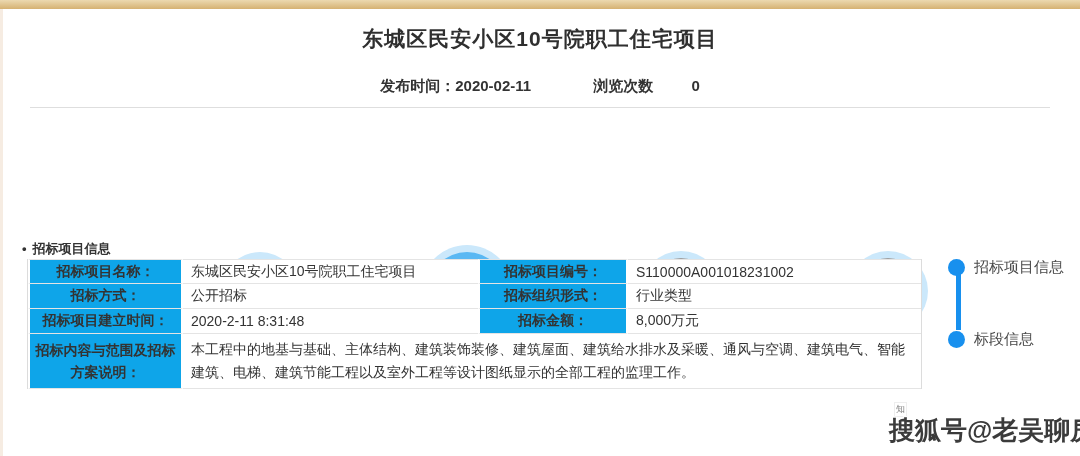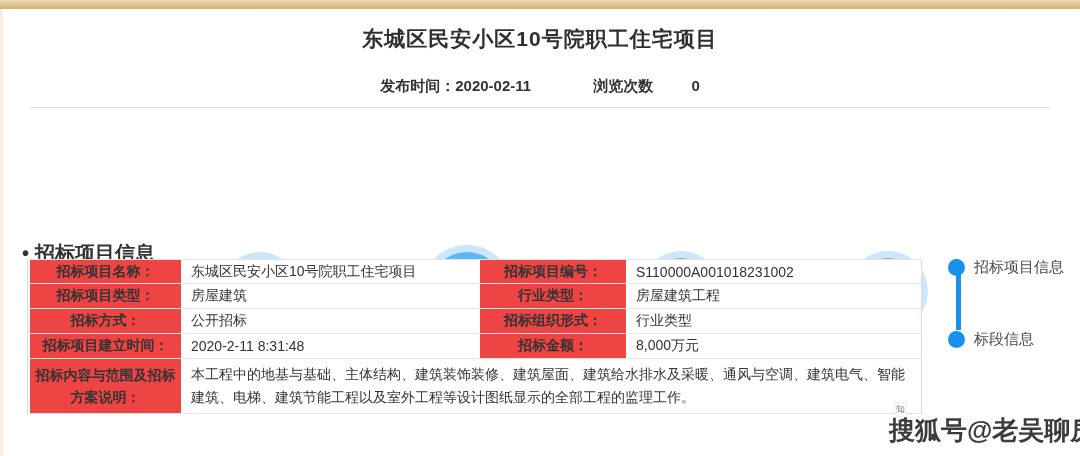--- a/index.html
+++ b/index.html
@@ -46,32 +46,32 @@
   .connector{position:absolute;top:155px;height:36px;display:flex;align-items:center;}
   .conn1{left:299px;width:122px;}
   .conn2{left:513px;width:128px;}
   .conn3{left:721px;width:127px;}
   .band{flex:1;height:11px;background:#b5dcf7;}
   .conn-gap{width:4px;height:11px;background:#ffffff;}
   .arrow-head{width:0;height:0;border-top:15px solid transparent;border-bottom:15px solid transparent;
     border-left:16px solid #b5dcf7;}
 
   
-  .section-header{position:absolute;left:22px;top:240px;font-size:20px;font-weight:bold;color:#333;}
+  .section-header{position:absolute;left:22px;top:240px;font-size:13px;font-weight:bold;color:#333;}
   .section-header .bullet{margin-right:6px;}
 
   
   .info-table{position:absolute;left:27px;top:259px;width:893px;
     border-collapse:separate;border-spacing:0;table-layout:fixed;
     font-size:14px;color:#333;background:#fff;
     border-left:1px solid #dcdcdc;border-right:1px solid #dcdcdc;}
   .info-table td{height:25px;box-sizing:border-box;border-bottom:1px solid #e4e4e4;
     padding:2px 8px;vertical-align:middle;overflow:hidden;}
   .info-table tr.first td{border-top:1px solid #e4e4e4;}
-  td.lbl{background:#ef4444;font-weight:bold;text-align:center;padding:2px 2px;
+  td.lbl{background:#0ea5e9;font-weight:bold;text-align:center;padding:2px 2px;
     border-left:2px solid #ffffff;border-right:2px solid #ffffff;}
   td.val{background:#ffffff;text-align:left;}
   tr.tall td{height:auto;line-height:1.65;padding-top:4px;padding-bottom:4px;}
   tr.tall td.lbl{line-height:1.6;}
 
   
   .side-nav{position:absolute;left:948px;top:256px;width:132px;height:110px;}
   .nav-line{position:absolute;left:8px;top:12px;width:5px;height:62px;background:#1890ee;}
   .nav-item{position:absolute;left:0;display:flex;align-items:center;cursor:pointer;}
   .nav-item-1{top:2px;}
@@ -168,26 +168,20 @@
       <col style="width:293px">
   </colgroup>
   <tbody>
       <tr class="first">
     <td class="lbl">招标项目名称：</td>
     <td class="val">东城区民安小区10号院职工住宅项目</td>
     <td class="lbl">招标项目编号：</td>
     <td class="val">S110000A001018231002</td>
   </tr>
   <tr>
-    <td class="lbl">招标项目类型：</td>
-    <td class="val">房屋建筑</td>
-    <td class="lbl">行业类型：</td>
-    <td class="val">房屋建筑工程</td>
-  </tr>
-  <tr>
     <td class="lbl">招标方式：</td>
     <td class="val">公开招标</td>
     <td class="lbl">招标组织形式：</td>
     <td class="val">行业类型</td>
   </tr>
   <tr>
     <td class="lbl">招标项目建立时间：</td>
     <td class="val">2020-2-11 8:31:48</td>
     <td class="lbl">招标金额：</td>
     <td class="val">8,000万元</td>

